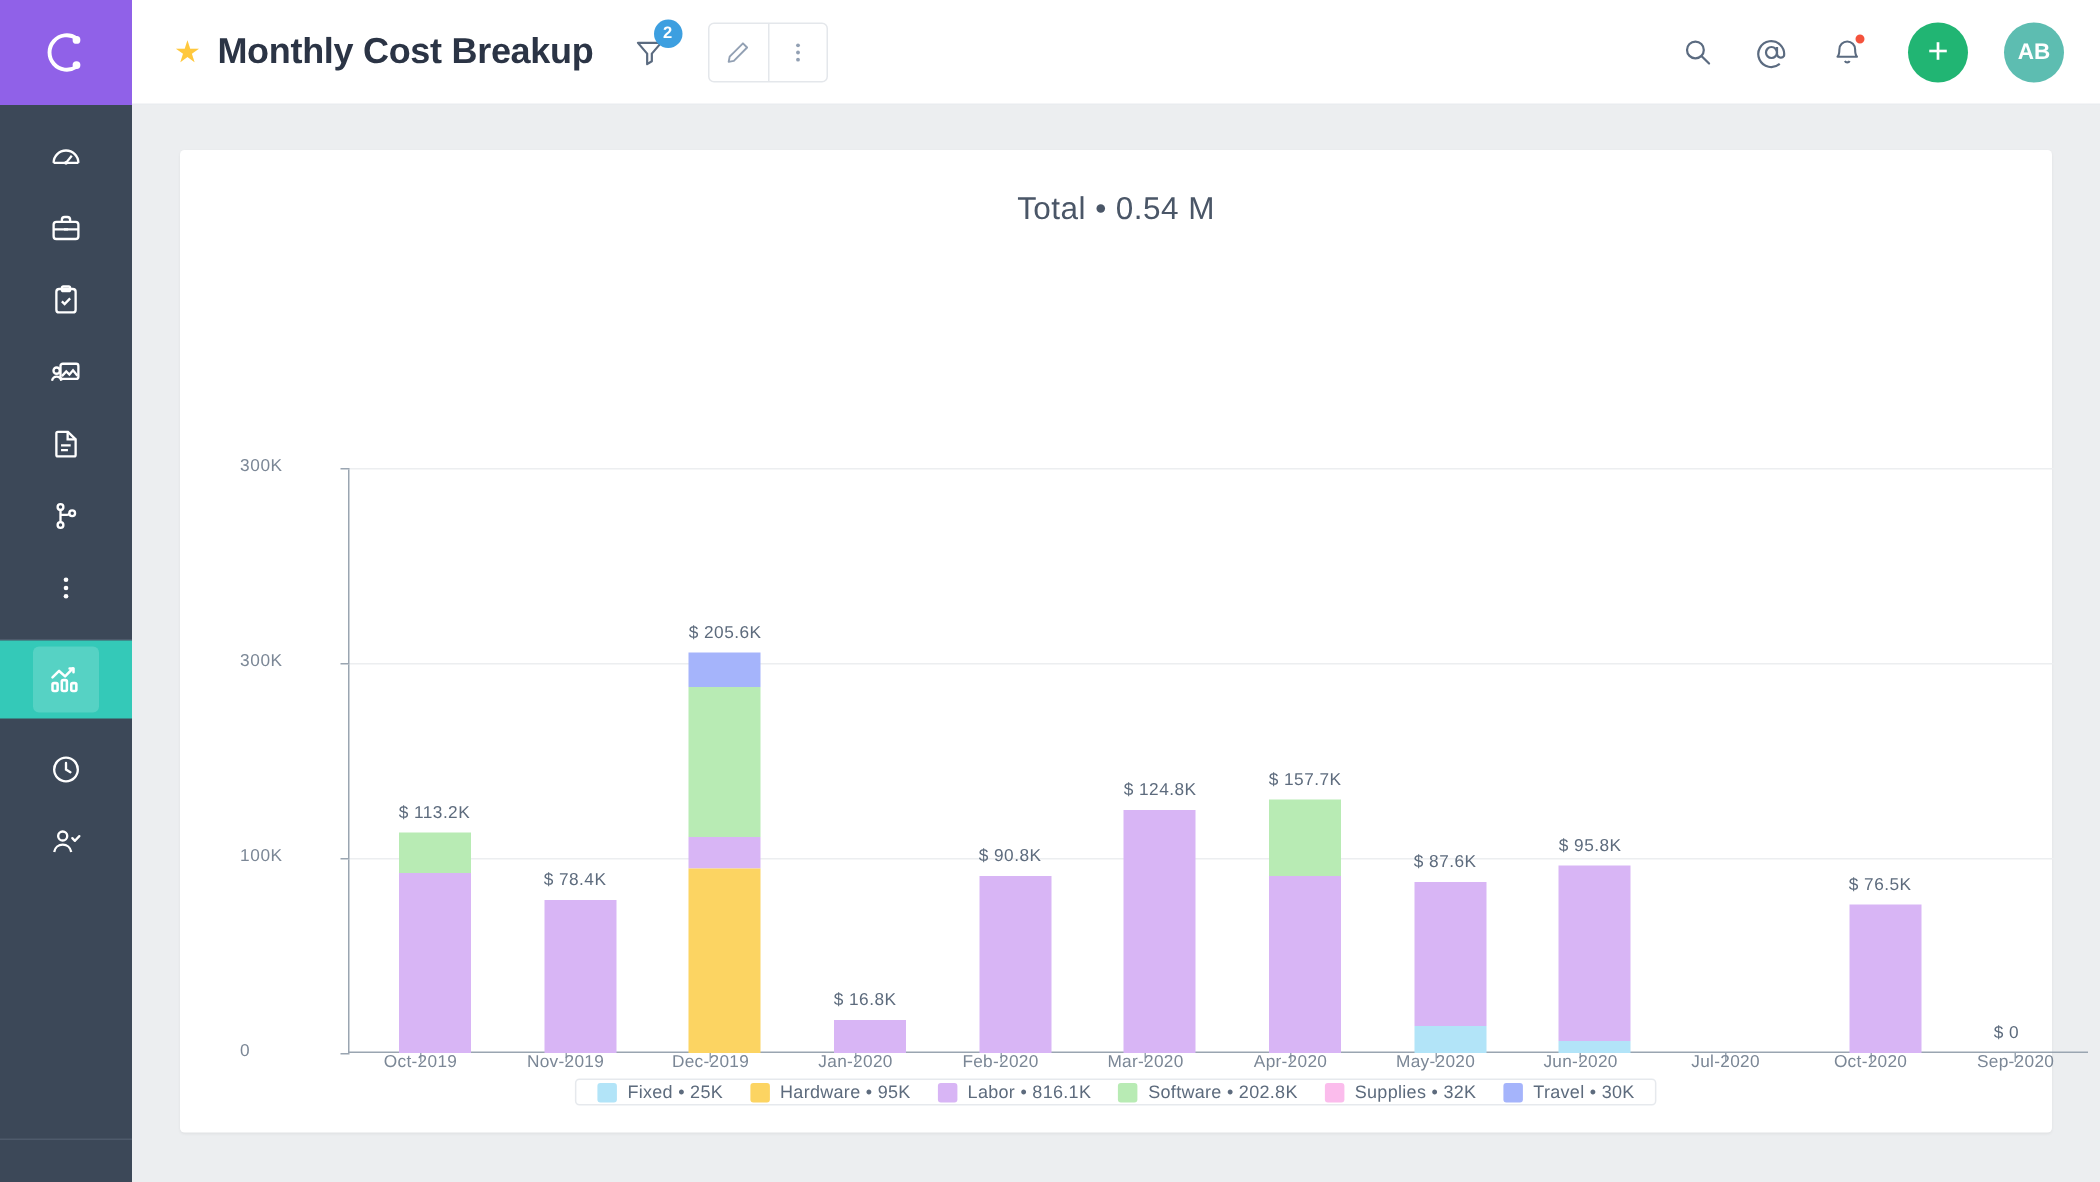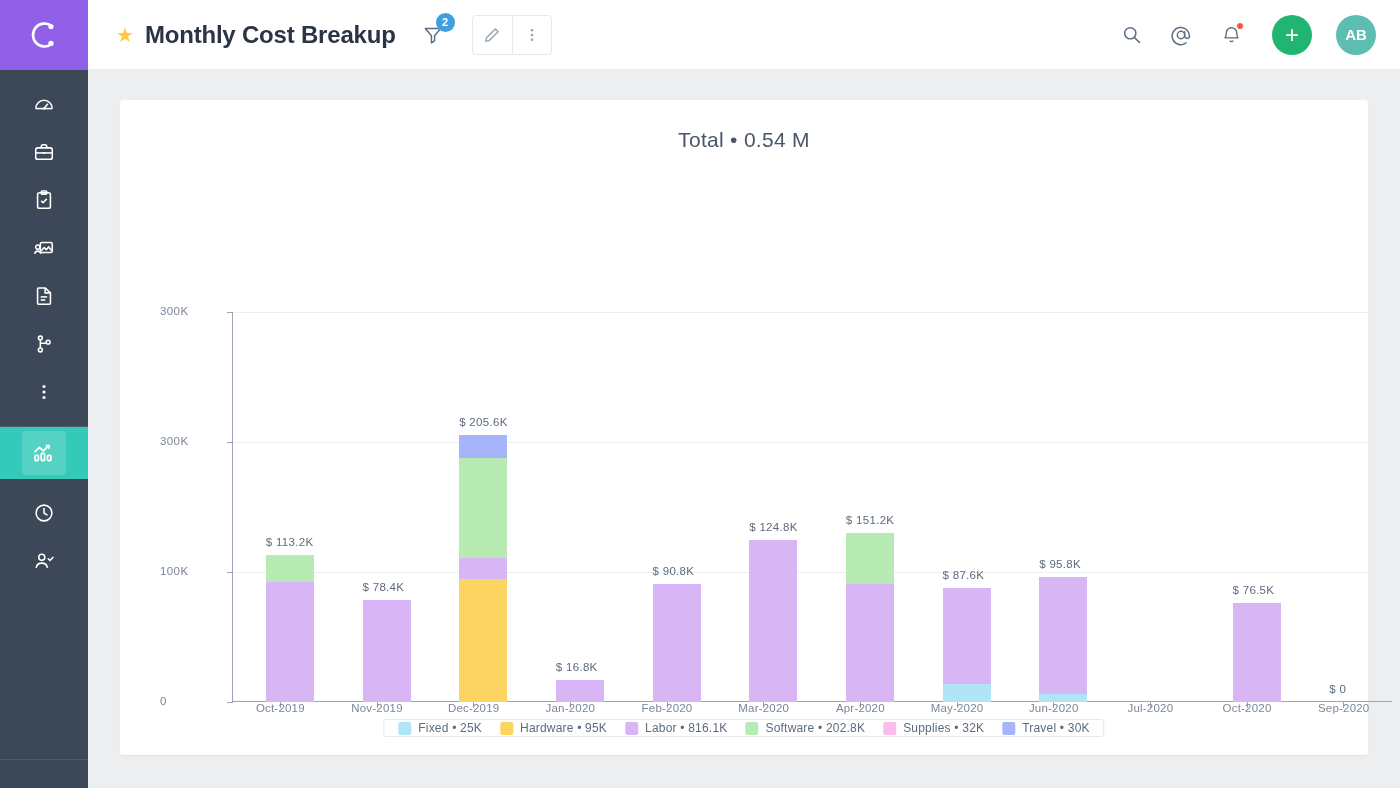--- a/index.html
+++ b/index.html
@@ -380,21 +380,21 @@
                   <div class="seg" style="height: 162.24px; background: rgb(216, 181, 245);"></div>
                   <div class="bar-value">$ 124.8K</div>
                 </div>
                 <div class="tick-x"></div>
                 <div class="xlab">Mar-2020</div>
               </div>
               <div class="bar-slot">
                 <div class="bar">
                   <div class="seg" style="height: 118.3px; background: rgb(216, 181, 245);"></div>
                   <div class="seg" style="height: 50.31px; background: rgb(184, 235, 180);"></div>
-                  <div class="bar-value">$ 151.2K</div>
+                  <div class="bar-value">$ 157.7K</div>
                 </div>
                 <div class="tick-x"></div>
                 <div class="xlab">Apr-2020</div>
               </div>
               <div class="bar-slot">
                 <div class="bar">
                   <div class="seg" style="height: 17.55px; background: rgb(178, 228, 248);"></div>
                   <div class="seg" style="height: 96.33px; background: rgb(216, 181, 245);"></div>
                   <div class="bar-value">$ 87.6K</div>
                 </div>

